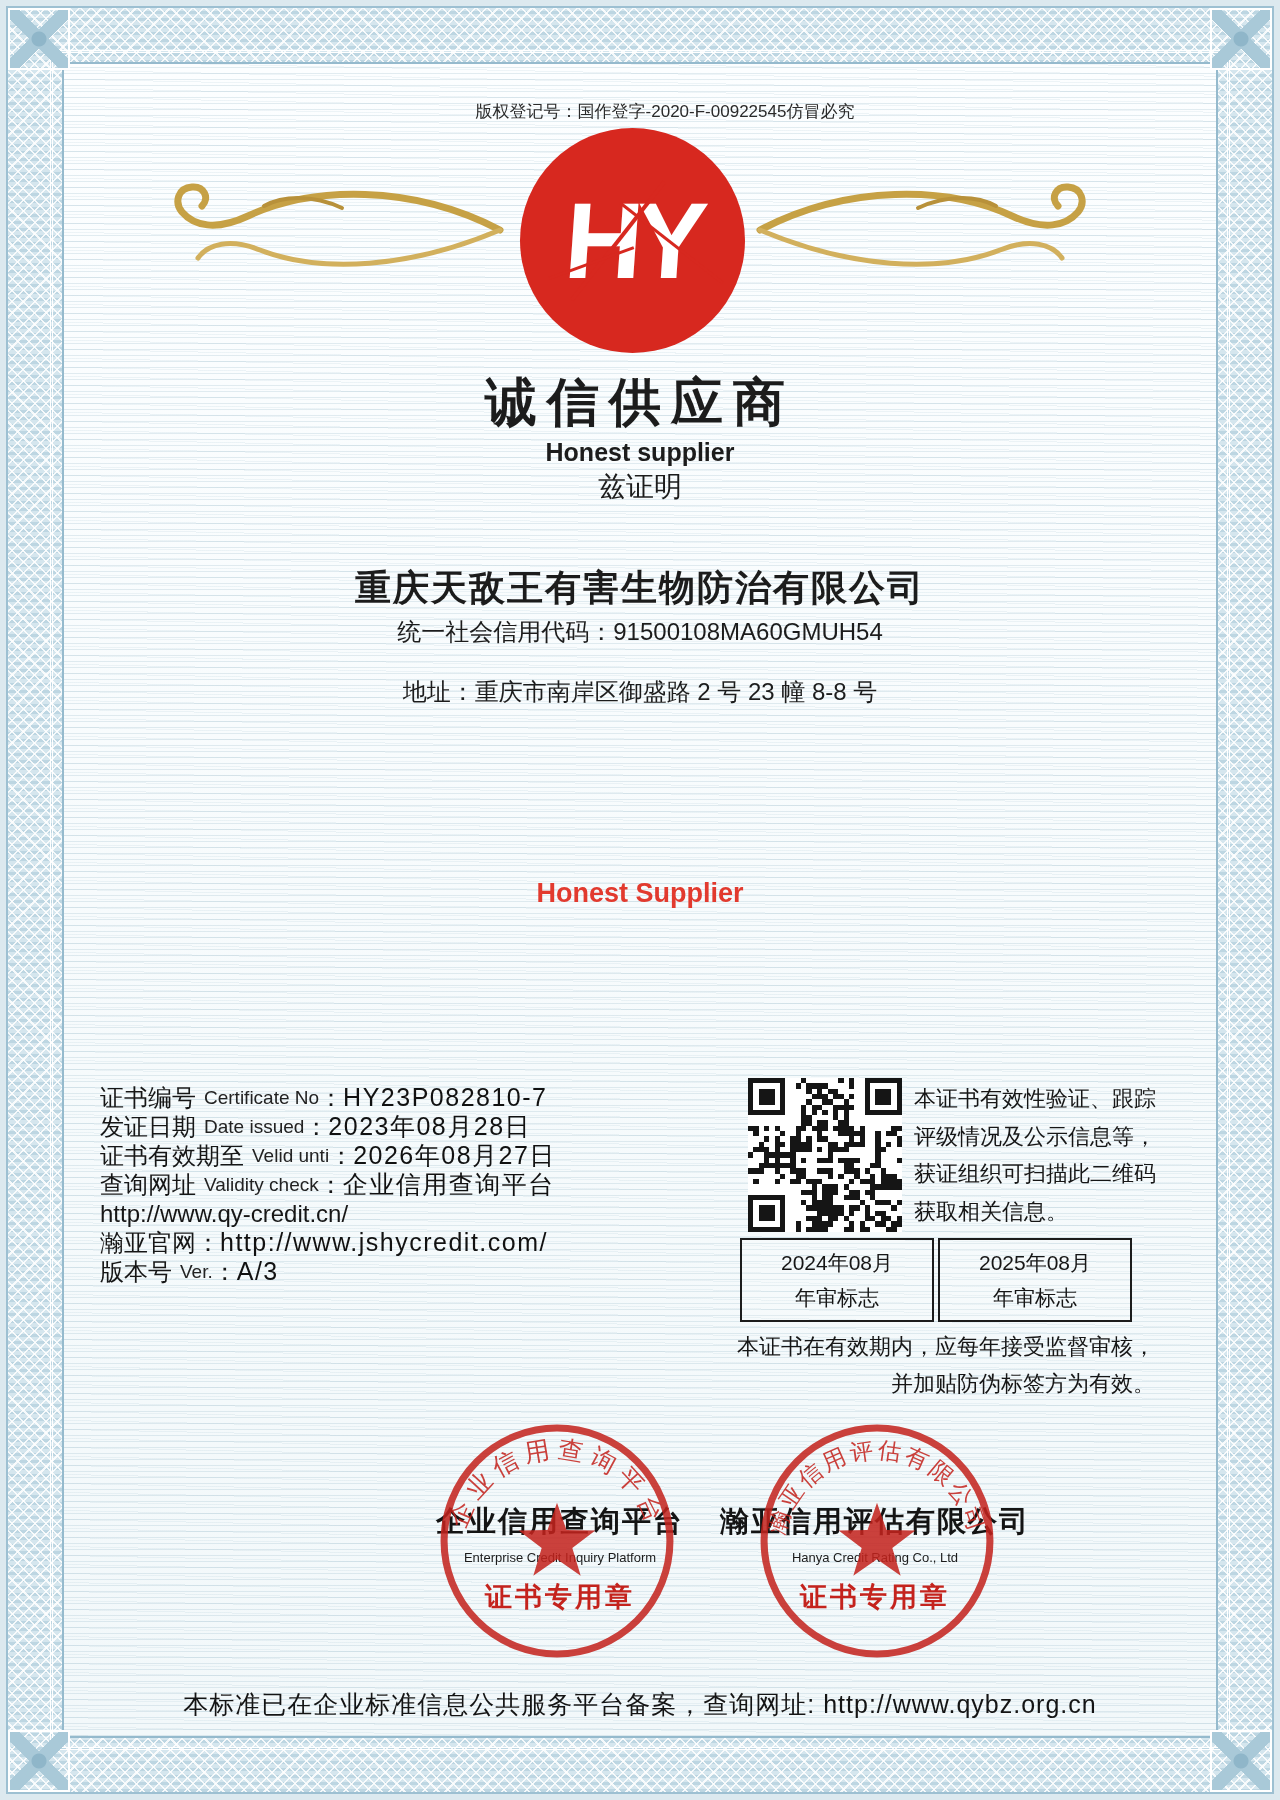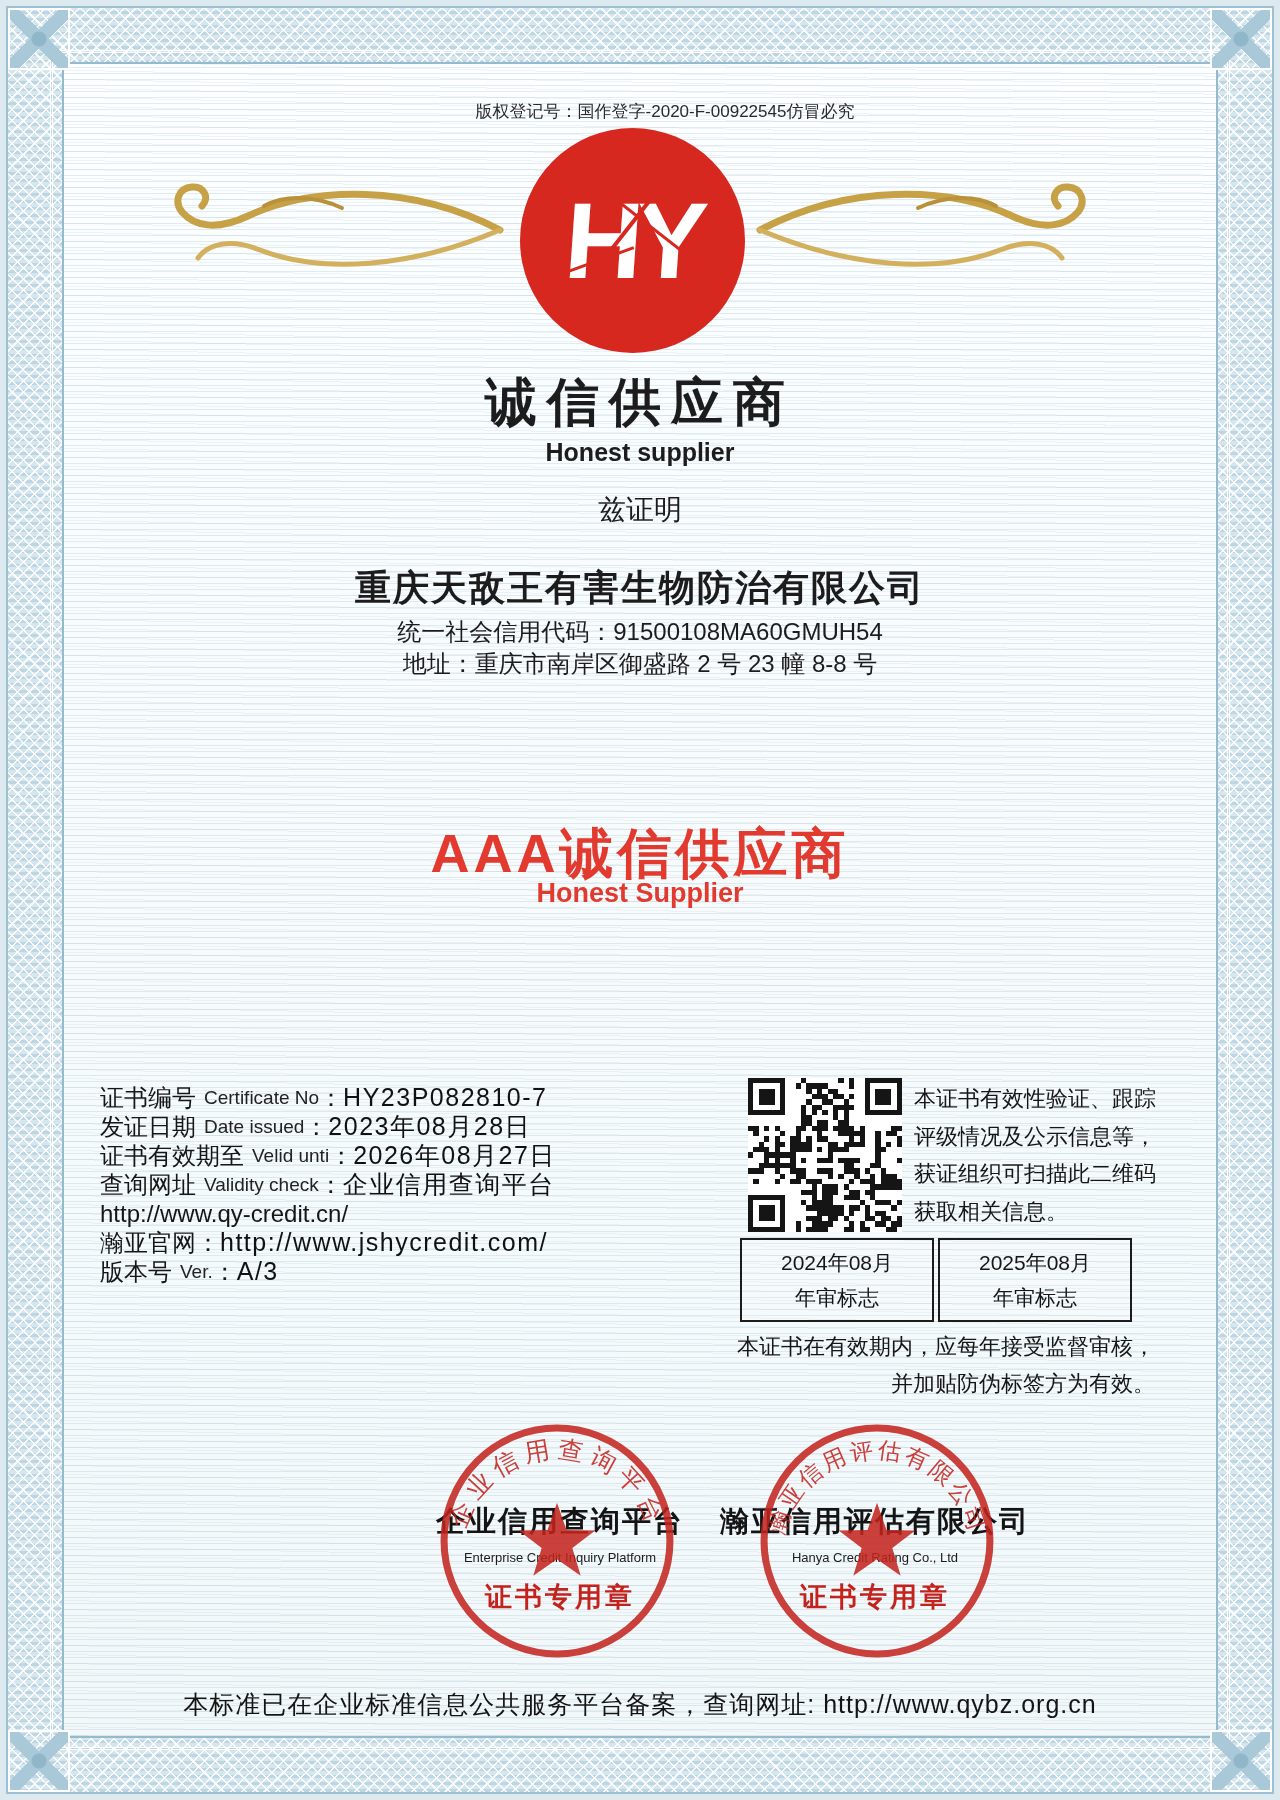--- a/index.html
+++ b/index.html
@@ -41,25 +41,25 @@
     display:flex;align-items:center;justify-content:center;overflow:hidden;}
   .logo .mono{font-size:108px;font-weight:900;color:#ffffff;letter-spacing:-8px;
     transform:skewX(-4deg);line-height:1;}
   .crack{position:absolute;background:inherit;}
   .crack1{width:4px;height:150px;left:96px;top:38px;transform:rotate(38deg);background:#d7281f;}
   .crack2{width:3px;height:130px;left:150px;top:50px;transform:rotate(-52deg);background:#d7281f;}
   .crack3{width:3px;height:90px;left:70px;top:90px;transform:rotate(70deg);background:#d7281f;}
 
   .title-cn{top:368px;font-size:52px;font-weight:600;letter-spacing:10px;}
   .title-en{top:438px;font-size:25px;font-weight:600;}
-  .certify-cn{top:491px;font-size:28px;}
+  .certify-cn{top:468px;font-size:28px;}
   .certify-en{top:531px;font-size:23px;}
   .company{top:564px;font-size:36px;font-weight:800;letter-spacing:2px;}
   .code-line{top:616px;font-size:24px;}
-  .addr-line{top:648px;font-size:24px;}
+  .addr-line{top:676px;font-size:24px;}
 
   .award-cn{top:818px;font-size:54px;font-weight:800;letter-spacing:4px;}
   .award-en{top:878px;font-size:27px;font-weight:600;}
 
   .details{top:1083px;left:100px;width:580px;}
   .d-line{height:29px;display:flex;align-items:center;white-space:nowrap;}
   .d-cn{font-size:24px;color:#161616;}
   .d-en{font-size:19px;color:#222;margin-left:8px;}
   .d-sep{font-size:24px;color:#161616;}
   .d-val{font-size:25px;color:#111;letter-spacing:1.5px;}
@@ -118,21 +118,20 @@
     <span class="crack crack3"></span>
   </div>
 
   <div class="abs ctr title-cn ink">诚信供应商</div>
   <div class="abs ctr title-en ink">Honest supplier</div>
   <div class="abs ctr certify-cn ink">兹证明</div>
   <div class="abs ctr company ink">重庆天敌王有害生物防治有限公司</div>
   <div class="abs ctr code-line ink">统一社会信用代码：91500108MA60GMUH54</div>
   <div class="abs ctr addr-line ink">地址：重庆市南岸区御盛路 2 号 23 幢 8-8 号</div>
 
-  <div class="abs ctr award-cn" style="color:#e23a2e">AAA诚信供应商</div>
   <div class="abs ctr award-en" style="color:#e23a2e">Honest Supplier</div>
 
   <div class="abs details">
     <div class="d-line">
       <span class="d-cn">证书编号</span>
       <span class="d-en">Certificate No</span>
       <span class="d-sep">：</span>
       <span class="d-val">HY23P082810-7</span>
     </div>
     <div class="d-line">

